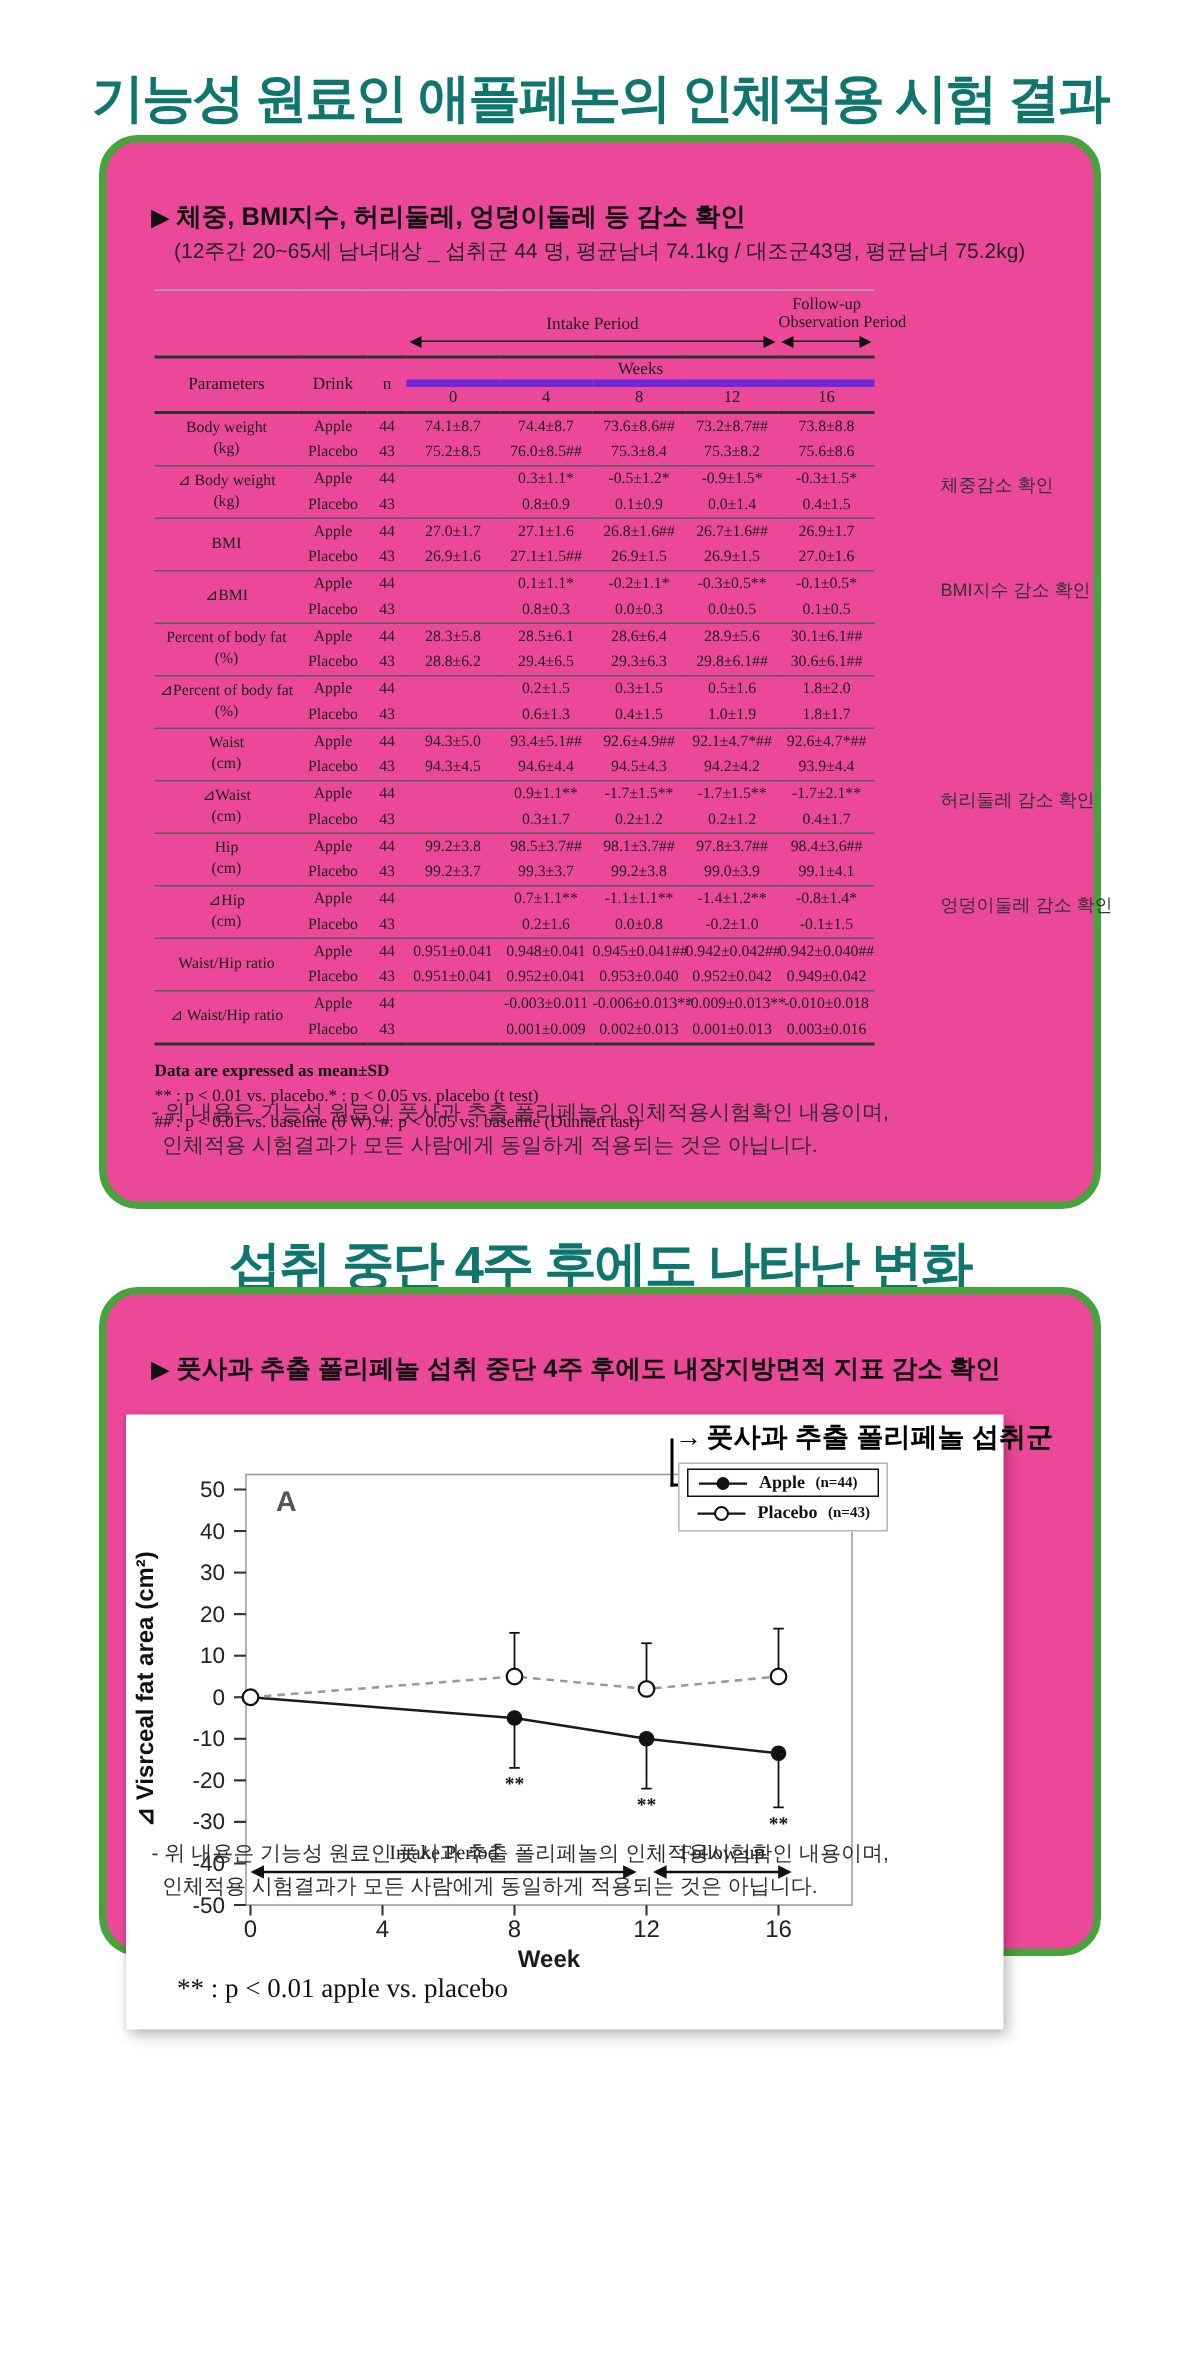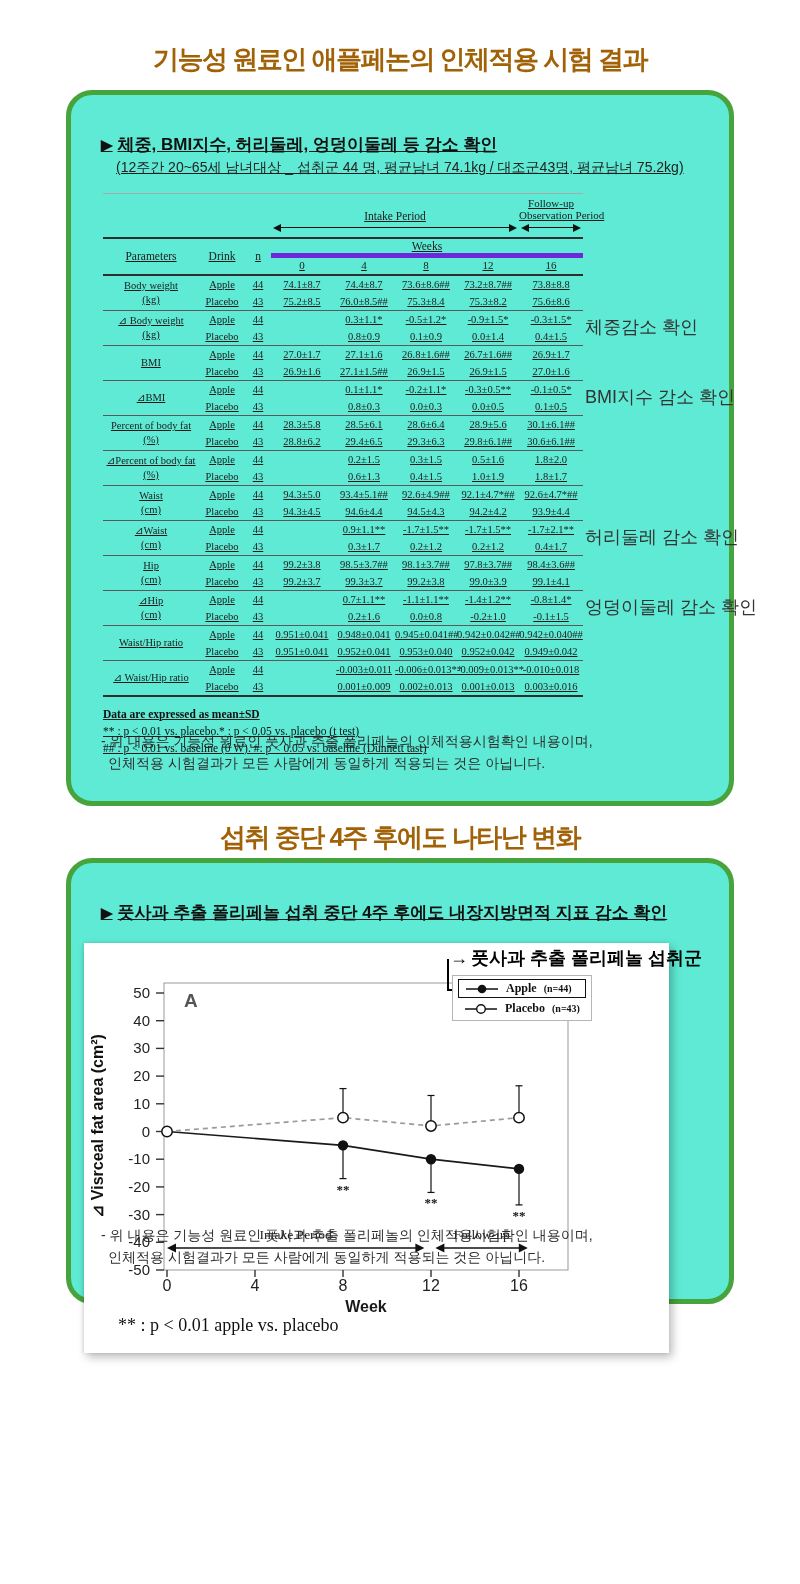--- a/index.html
+++ b/index.html
@@ -1,25 +1,25 @@
 <!DOCTYPE html>
 <html><head>
 <meta charset="utf-8">
 <style>
   html,body { margin:0; padding:0; background:#fff; }
   .page { position:relative; width:800px; height:1584px; background:#fff; overflow:hidden;
           font-family:"Liberation Sans",sans-serif; color:#1a1a1a; }
 
   .main-title { position:absolute; left:0; width:100%; text-align:center;
-                font-size:26px; font-weight:900; letter-spacing:-1.5px; color:#a16207; }
+                font-size:35px; font-weight:900; letter-spacing:-1.5px; color:#0f766e; }
   #title1 { top:42px; }
   #title2 { top:820px; }
 
-  .green-box { position:absolute; left:66px; width:668px; background:#5eead4;
-               border:5px solid #47a33b; border-radius:26px; box-sizing:border-box;text-decoration:underline; }
+  .green-box { position:absolute; left:66px; width:668px; background:#ec4899;
+               border:5px solid #47a33b; border-radius:26px; box-sizing:border-box; }
   #box1 { top:90px; height:716px; }
   #box2 { top:858px; height:446px; }
 
   .box-heading { margin:38px 0 3px 30px; font-size:17px; font-weight:bold; color:#101010; }
   .bullet { margin-right:5px; font-size:15px; }
   .box-subheading { margin:3px 0 0 45px; font-size:14px; color:#222; }
 
   
   .table-zone { position:relative; margin:16px 0 0 32px; width:620px; }
   table.results { border-collapse:collapse; width:480px; table-layout:fixed;
@@ -42,21 +42,21 @@
   table.results tbody td { text-align:center; font-size:10.5px; padding:3px 0;
                            white-space:nowrap; overflow:visible; }
   td.param { font-size:11px; line-height:1.3; }
   td.drink, td.nval { font-size:11px; }
   tr.group-start td { border-top:1px solid #5a5a5a; }
 
   .footnotes { margin-top:9px; font-family:"Liberation Serif",serif; font-size:11.5px;
                color:#101010; line-height:1.5; }
   .footnotes .fn0 { font-weight:bold; }
 
-  .side-note { position:absolute; left:482px; white-space:nowrap; font-size:18px; color:#333; }
+  .side-note { position:absolute; left:524px; white-space:nowrap; font-size:12px; color:#333; }
 
   .disclaimer { position:absolute; left:30px; font-size:14px; color:#2d2d2d; line-height:1.62; }
   #disclaimer1 { bottom:26px; }
   #disclaimer2 { bottom:30px; }
   .disclaimer .ln1 { }
   .disclaimer .ln2 { padding-left:7px; }
 
   
   .chart-panel { position:absolute; left:13px; top:80px; width:585px; height:410px;
                  background:#fff; box-shadow:3px 4px 9px rgba(0,0,0,.28), -1px 0 3px rgba(0,0,0,.10); }

